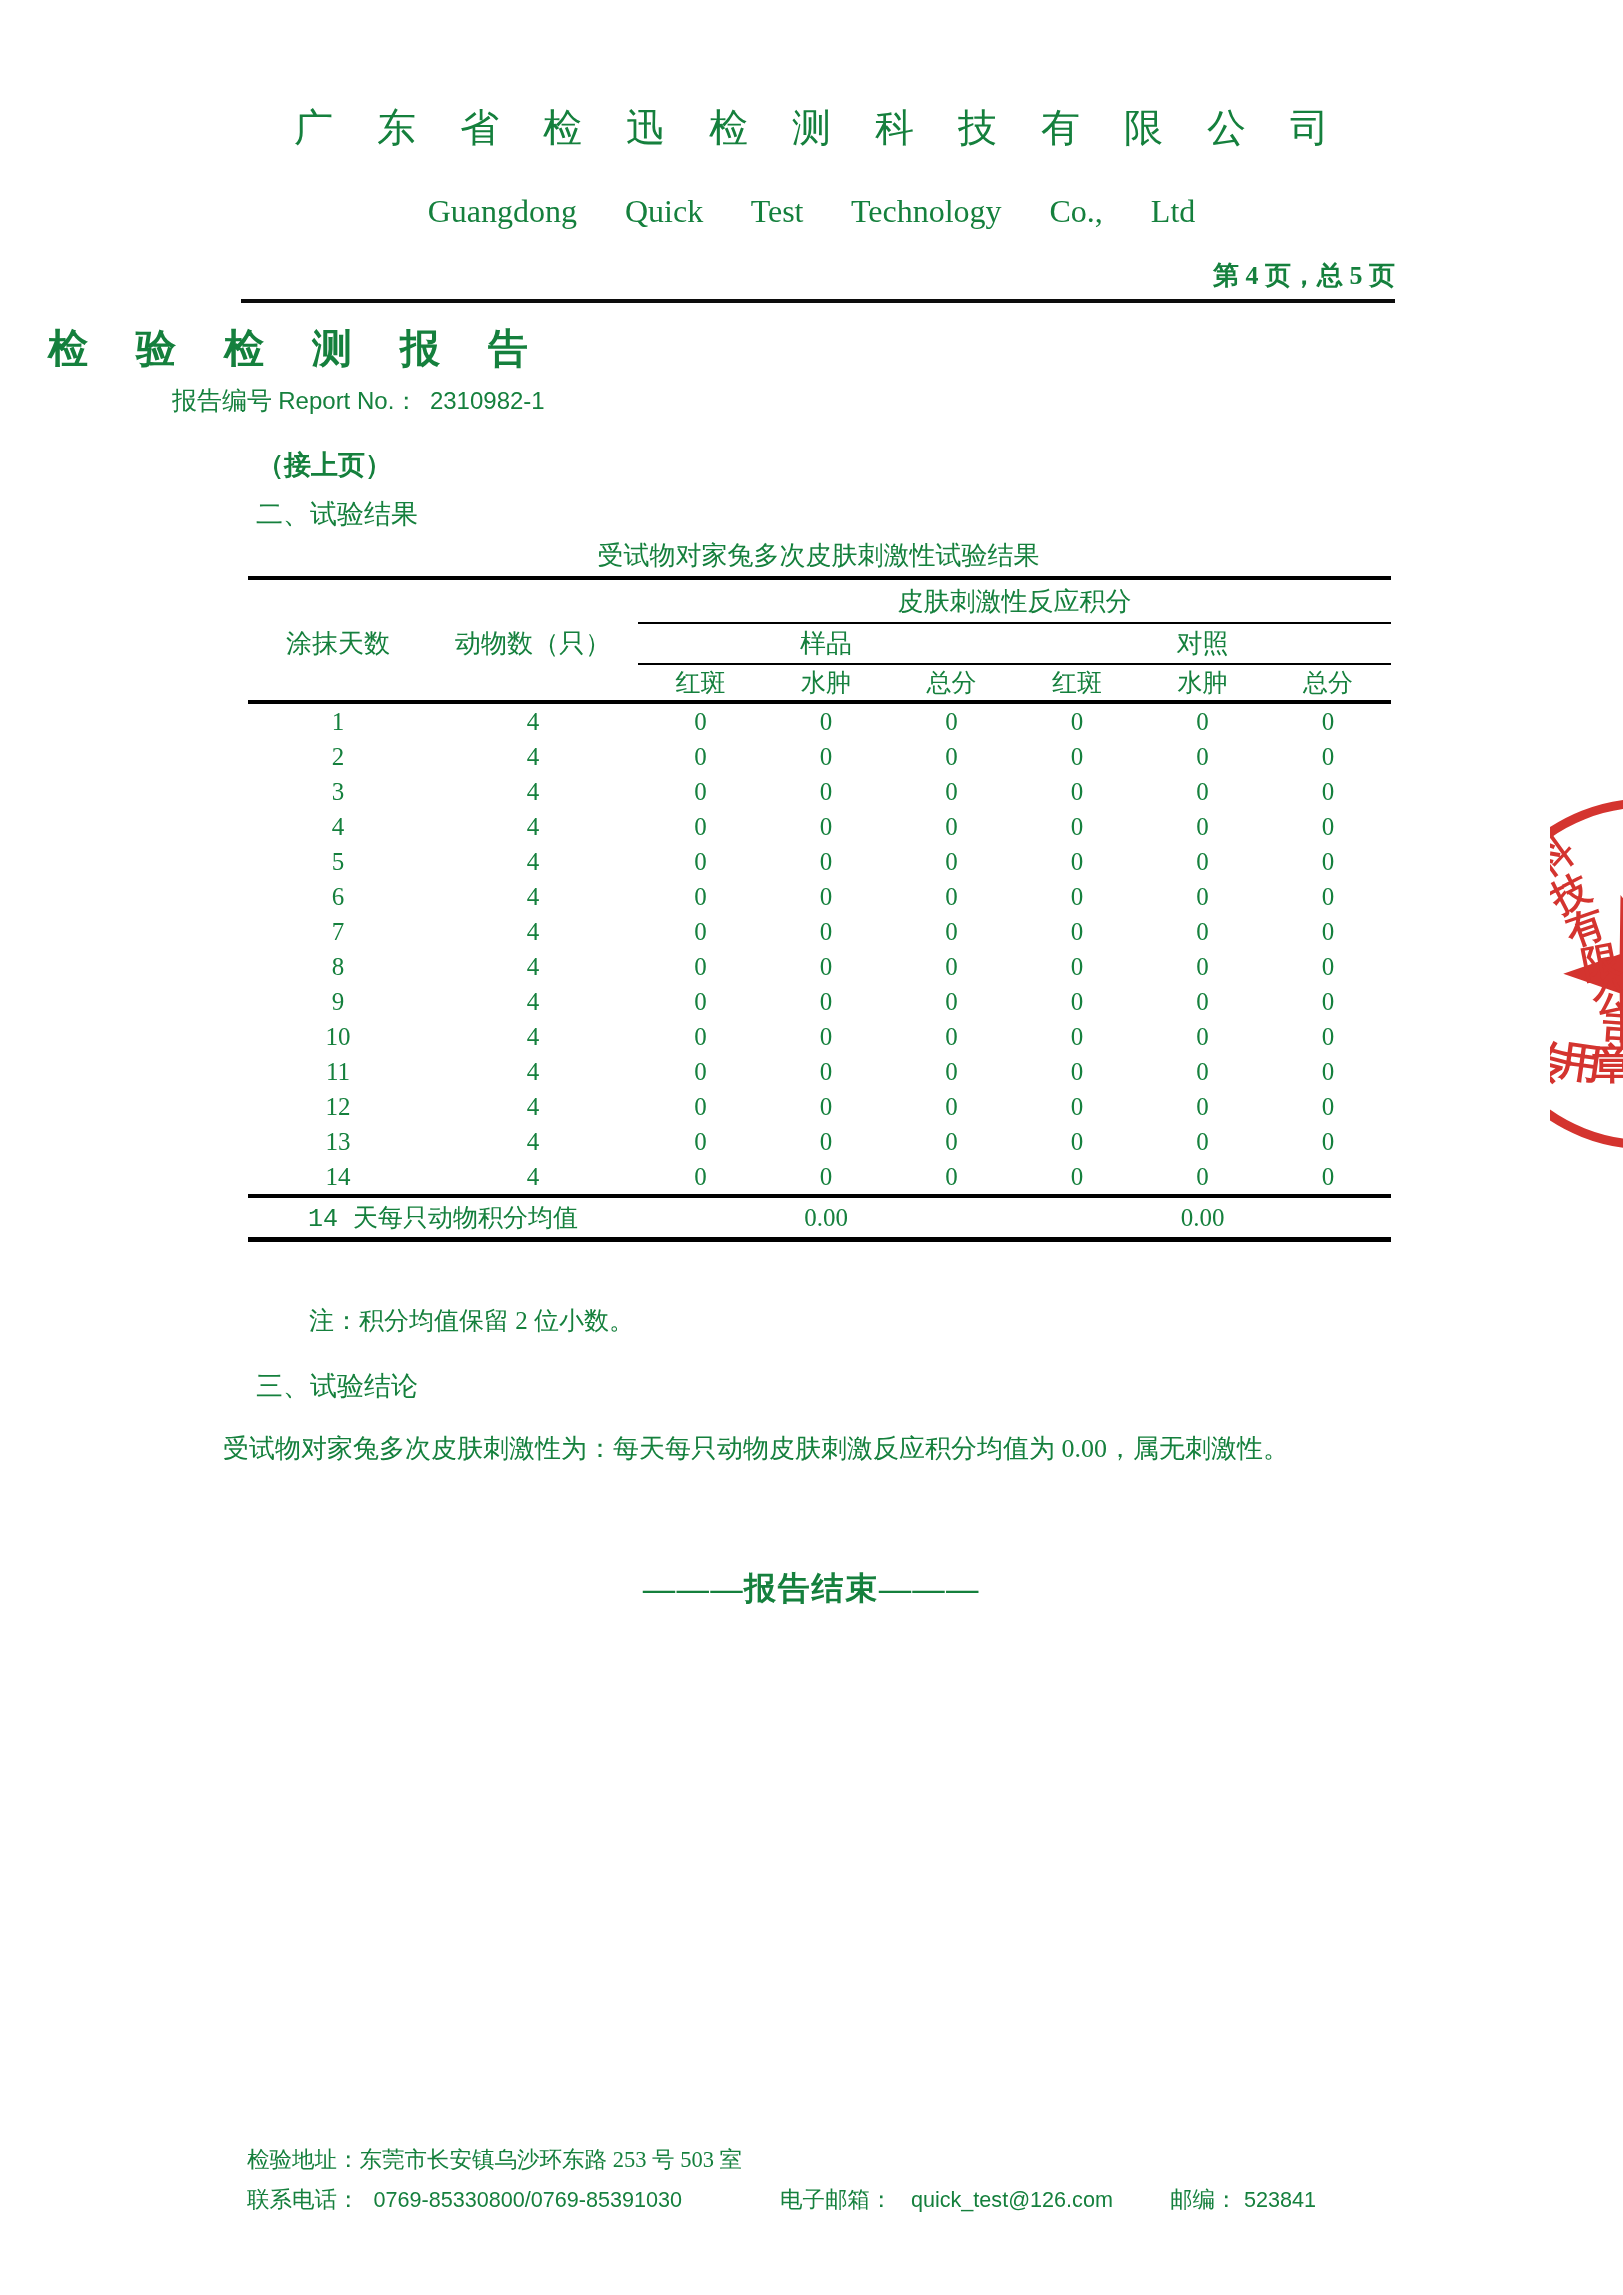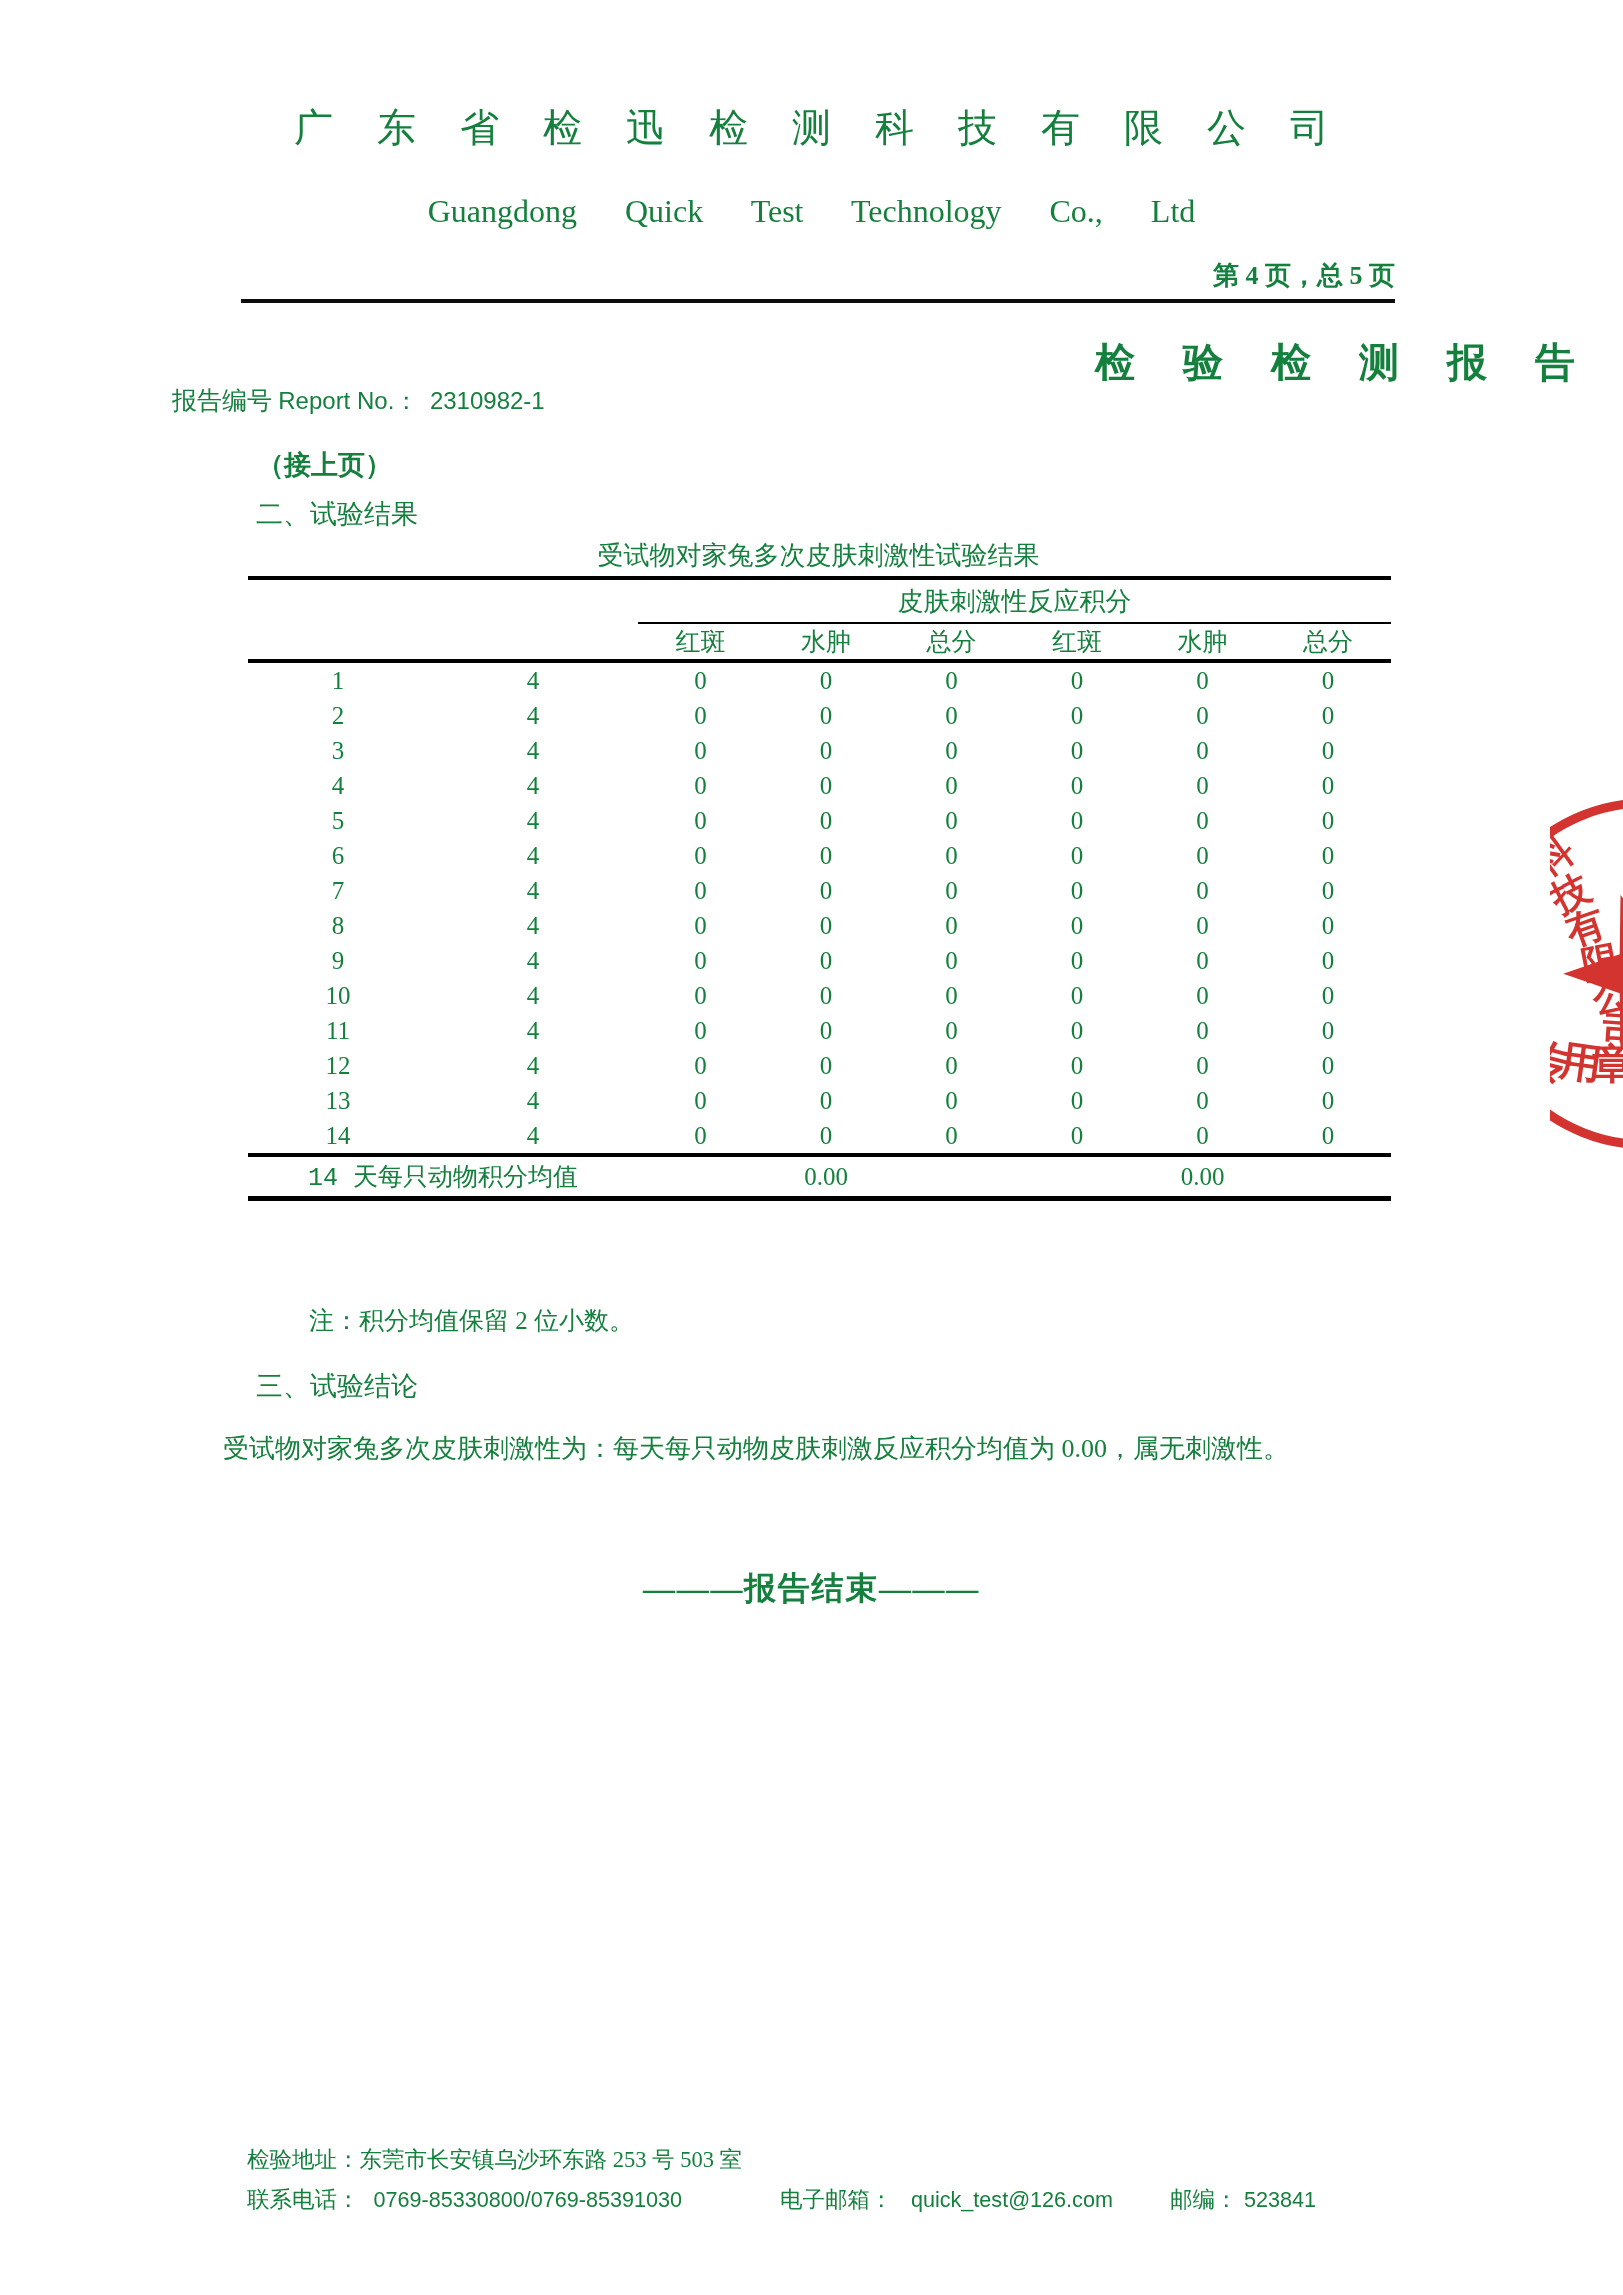--- a/index.html
+++ b/index.html
@@ -30,22 +30,22 @@
   .page-info {
     top:258px; left:241px; width:1154px;
     text-align:right;
     font-size:26px; font-weight:bold;
   }
   .head-rule {
     top:299px; left:241px; width:1154px; height:4.2px;
     background:#0c0c0c;
   }
   .report-title {
-    top:335px; left:0; width:100%;
-    text-align:right;
+    top:321px; left:0; width:100%;
+    text-align:left;
     font-size:40px; font-weight:bold;
     letter-spacing:48px; text-indent:48px;
     white-space:nowrap;
   }
   .report-no { top:384px; left:172px; font-size:25px; }
   .report-no .latin { font-family:"Liberation Sans","DejaVu Sans",sans-serif; font-size:24px; }
   .report-no .val   { font-family:"Liberation Sans","DejaVu Sans",sans-serif; font-size:24px; margin-left:11.6px; }
 
   
   .continued  { top:447px;  left:257px; font-size:27px; font-weight:bold; }
@@ -122,20 +122,26 @@
           <col style="width:125px">
         <col style="width:126px">
           <col style="width:125px">
           <col style="width:126px">
       </colgroup>
       <tbody>
         <tr class="h1">
           <td colspan="2"></td>
           <td colspan="6" class="rule-r">皮肤刺激性反应积分</td>
         </tr>
+        <tr class="h2">
+          <td>涂抹天数</td>
+          <td>动物数（只）</td>
+          <td colspan="3" class="rule-r">样品</td>
+          <td colspan="3" class="rule-r">对照</td>
+        </tr>
         <tr class="h3">
           <td></td>
           <td></td>
           <td>红斑</td>
           <td>水肿</td>
           <td>总分</td>
           <td>红斑</td>
           <td>水肿</td>
           <td>总分</td>
         </tr>

